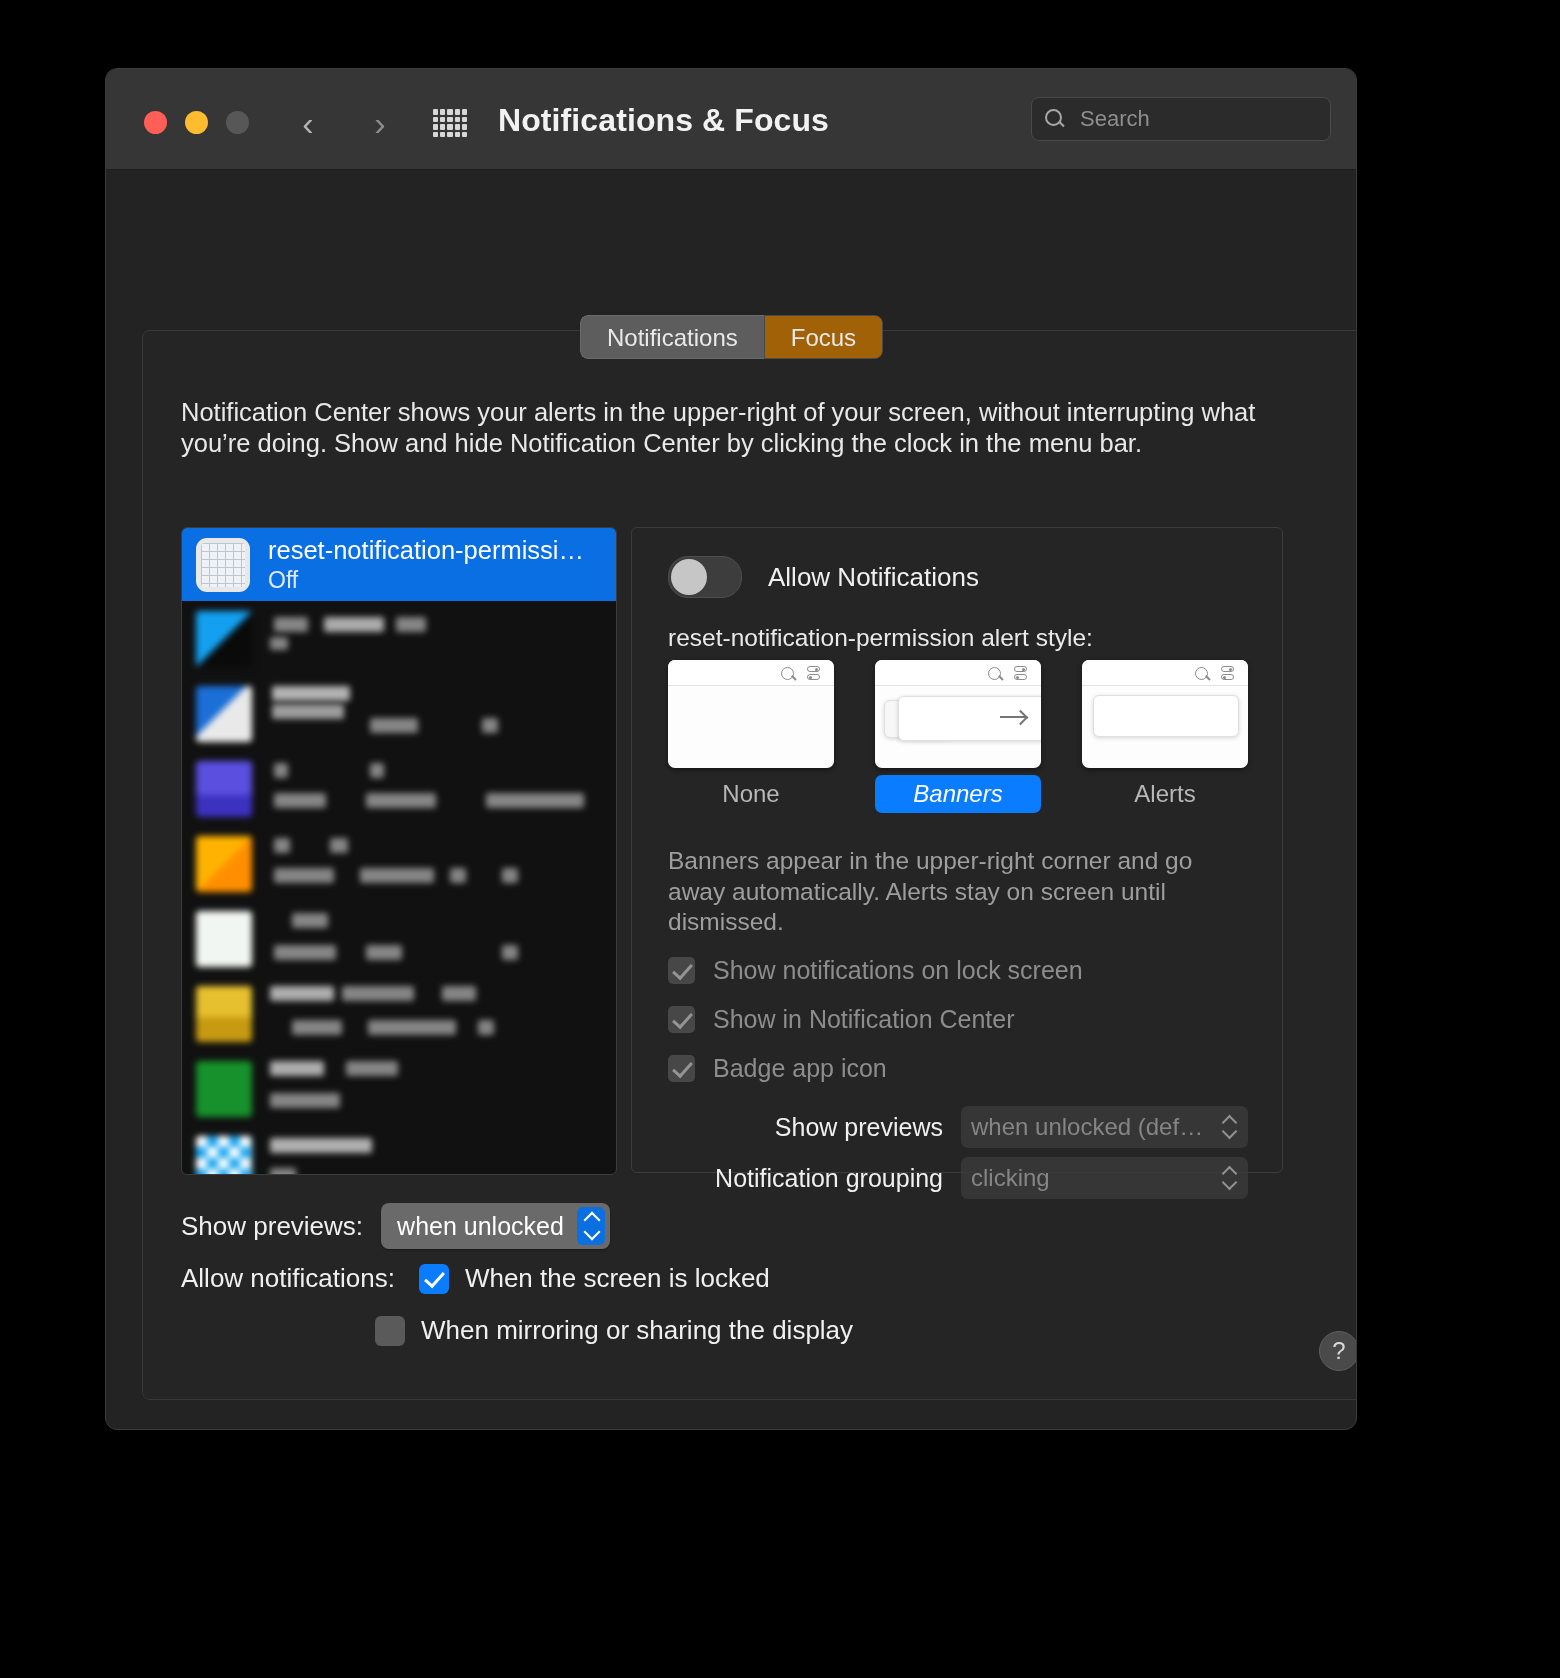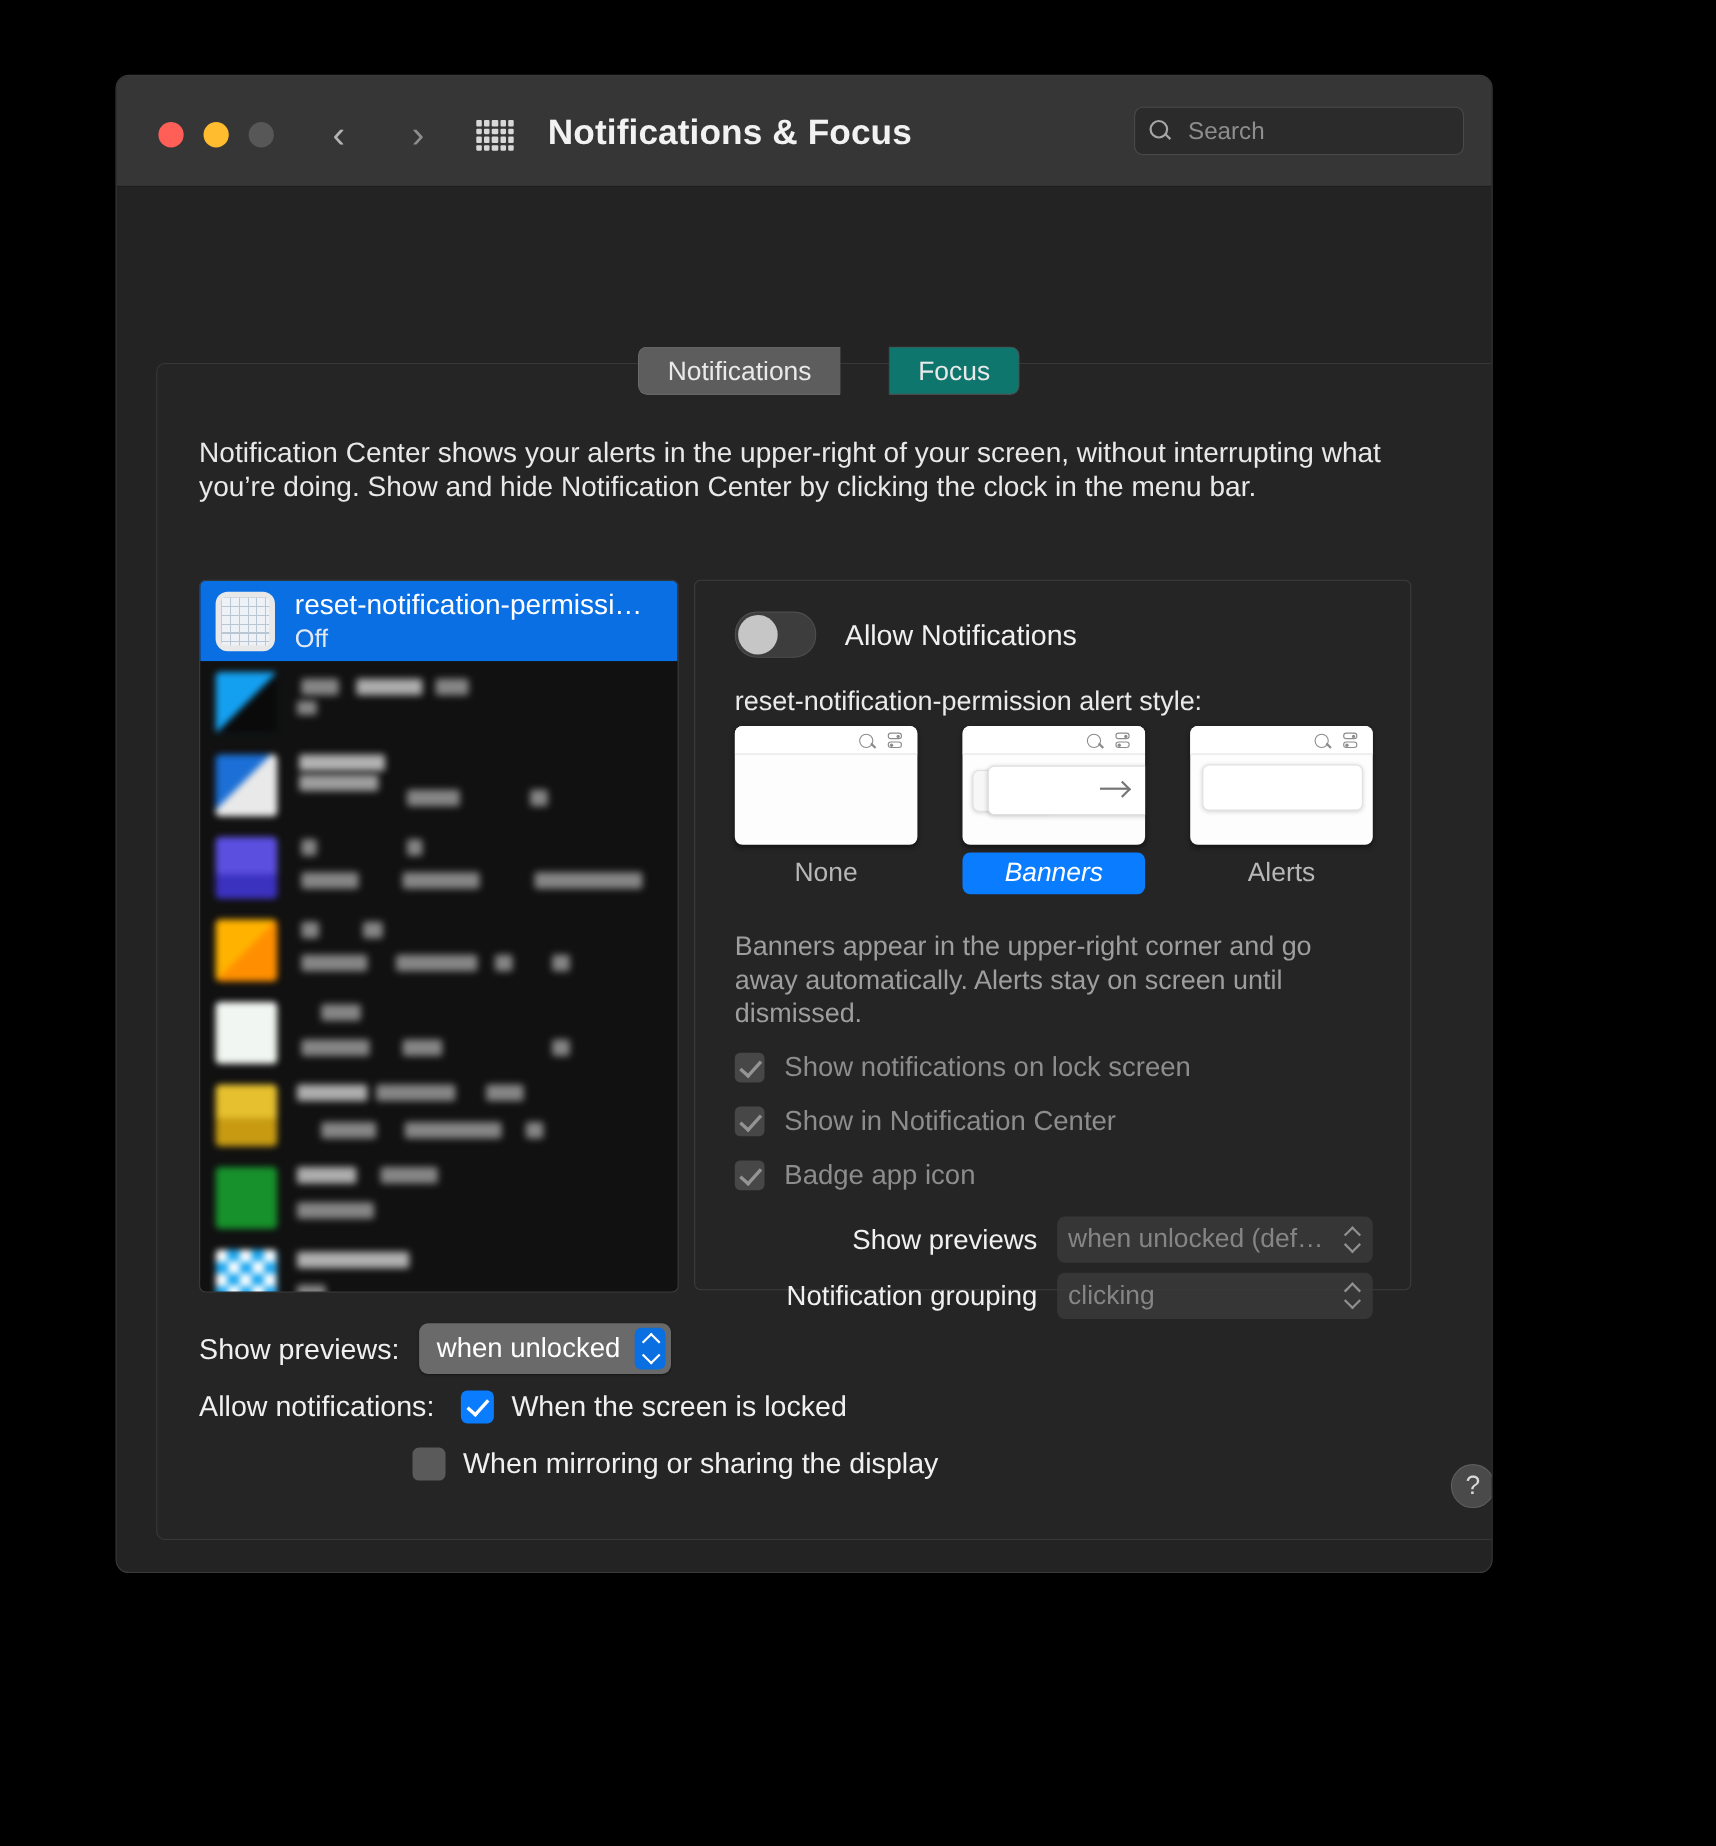--- a/index.html
+++ b/index.html
@@ -140,29 +140,28 @@
   }
 
   .tabs {
     position: absolute;
     left: 474px;
     top: 145px;
     display: flex;
     height: 44px;
     border-radius: 8px;
     overflow: hidden;
-    gap: 44px;
   }
   .tab {
     padding: 0 26px;
     height: 44px;
     line-height: 44px;
     font-size: 24px;
     color: #e9e9e9;
-    background: #0f766e;
+    background: #a16207;
     border: 1px solid #4b4b4b;
     box-sizing: border-box;
   }
   .tab:first-child { border-radius: 8px 0 0 8px; border-right: none; }
   .tab:last-child  { border-radius: 0 8px 8px 0; }
   .tab.active { background: #5d5d5d; border-color: #6a6a6a; }
 
   .panel {
     position: absolute;
     left: 36px;

